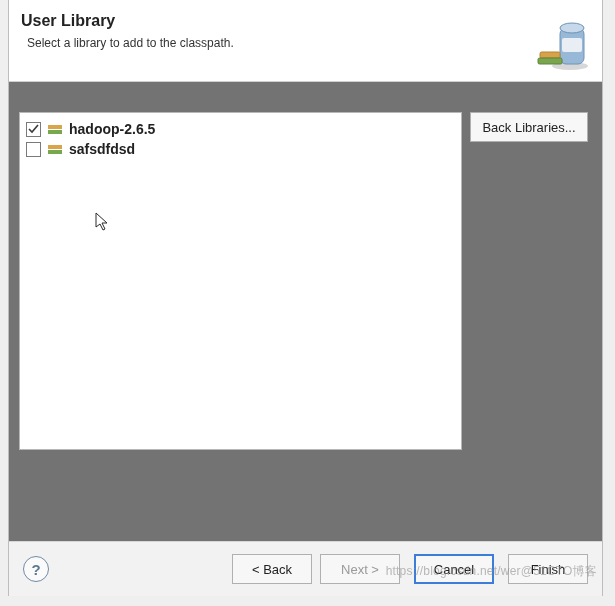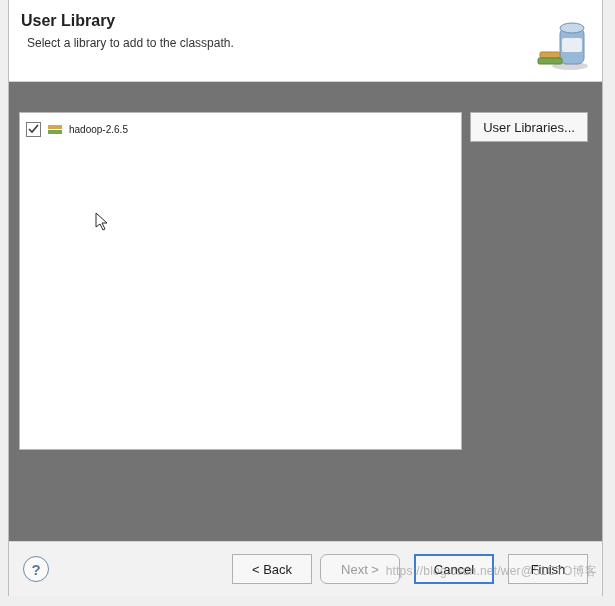--- a/index.html
+++ b/index.html
@@ -70,32 +70,32 @@
   .chk {
     width: 15px; height: 15px;
     border: 1px solid #7a7a7a;
     background: #fff;
     display: inline-flex;
     align-items: center;
     justify-content: center;
   }
   .chk svg { display: block; }
   .lib-icon { width: 16px; height: 16px; display: inline-block; }
-  .lib-name { font-size: 10px; }
+  .lib-name { font-size: 14px; font-weight: bold; }
   .btn {
     background: #f7f7f7;
     border: 1px solid #b0b0b0;
     font-size: 13px;
     padding: 4px 10px;
     min-height: 28px;
     cursor: pointer;
     color: #222;
     font-family: inherit;
   }
-  .btn:disabled { color: #9a9a9a; cursor: default; border-radius: 7px; }
+  .btn:disabled { color: #9a9a9a; cursor: default; }
   .btn.default {
     border: 2px solid #3b7dd8;
     padding: 3px 9px;
   }
   .side-btn { width: 118px; height: 30px; }
   .footer {
     border-top: 1px solid #d6d6d6;
     background: #f2f2f2;
     padding: 12px 14px 12px 14px;
     display: flex;
@@ -163,23 +163,33 @@
           </span>
           <span class="lib-icon">
             <svg viewBox="0 0 16 16">
                 <rect x="1" y="4" width="14" height="4" fill="#d8a54a"></rect>
                 <rect x="1" y="9" width="14" height="4" fill="#78a84d"></rect>
               </svg>
           </span>
           <span class="lib-name">hadoop-2.6.5</span>
         </div>
 
+        <div class="lib-item">
+          <span class="chk"></span>
+          <span class="lib-icon">
+            <svg viewBox="0 0 16 16">
+                <rect x="1" y="4" width="14" height="4" fill="#d8a54a"></rect>
+                <rect x="1" y="9" width="14" height="4" fill="#78a84d"></rect>
+              </svg>
+          </span>
+          <span class="lib-name">safsdfdsd</span>
+        </div>
 
       </div>
-      <button class="btn side-btn">User Libraries...</button>
+      <button class="btn side-btn">Back Libraries...</button>
     </div>
   </div>
 
   <div class="footer">
     <span class="help">?</span>
     <span class="footer-spacer"></span>
     <button class="btn">&lt; Back</button>
     <span class="gap"></span>
     <button class="btn" disabled="">Next &gt;</button>
     <span class="gap-lg"></span>

